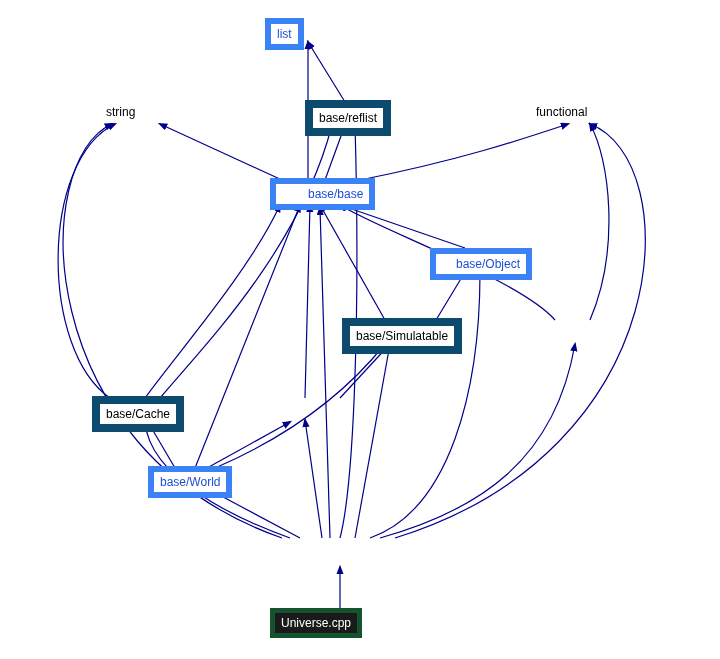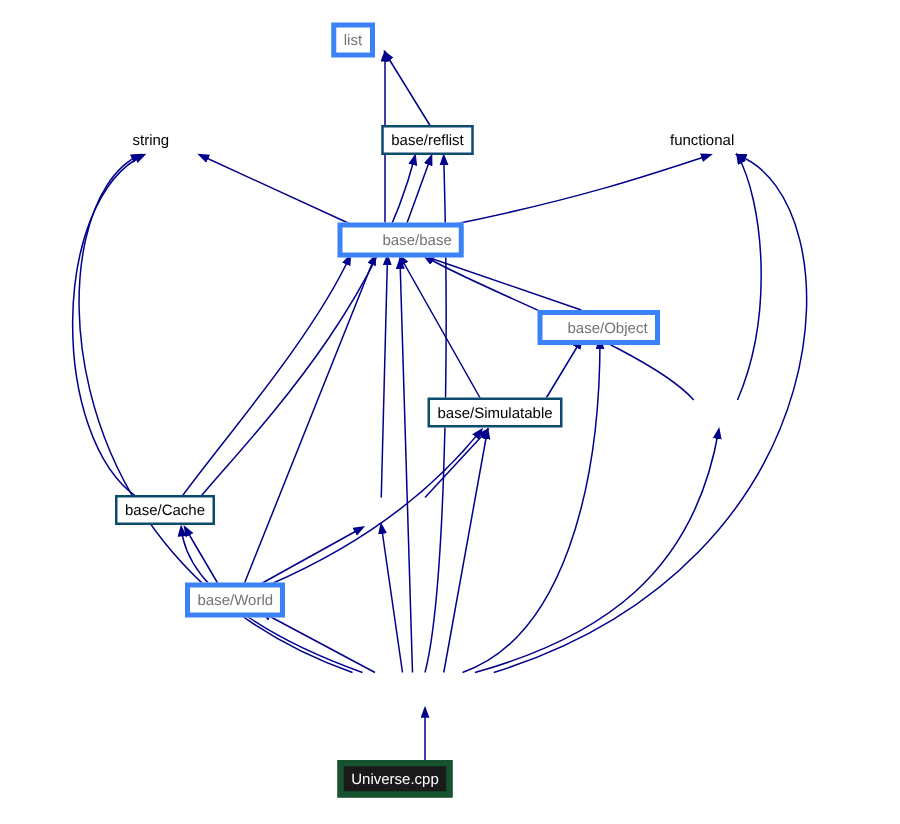--- a/index.html
+++ b/index.html
@@ -26,26 +26,26 @@
     }
     .node {
       position: absolute;
       padding: 3px 6px;
       font-size: 12px;
       white-space: nowrap;
       text-align: center;
     }
     .node-plain {
       background: #ffffff;
-      border: 4px solid #3b82f6;
-      color: #737373;
+      border: 6px solid #3b82f6;
+      color: #1d4ed8;
     }
     .node-red {
       background: #ffffff;
-      border: 2px solid #0c4a6e;
+      border: 8px solid #0c4a6e;
       color: #000;
     }
     .node-dark {
       background: #1a1a1a;
       border: 5px solid #14532d;
       color: #ffffff;
     }
     .node-nobox {
       background: transparent;
       border: none;

